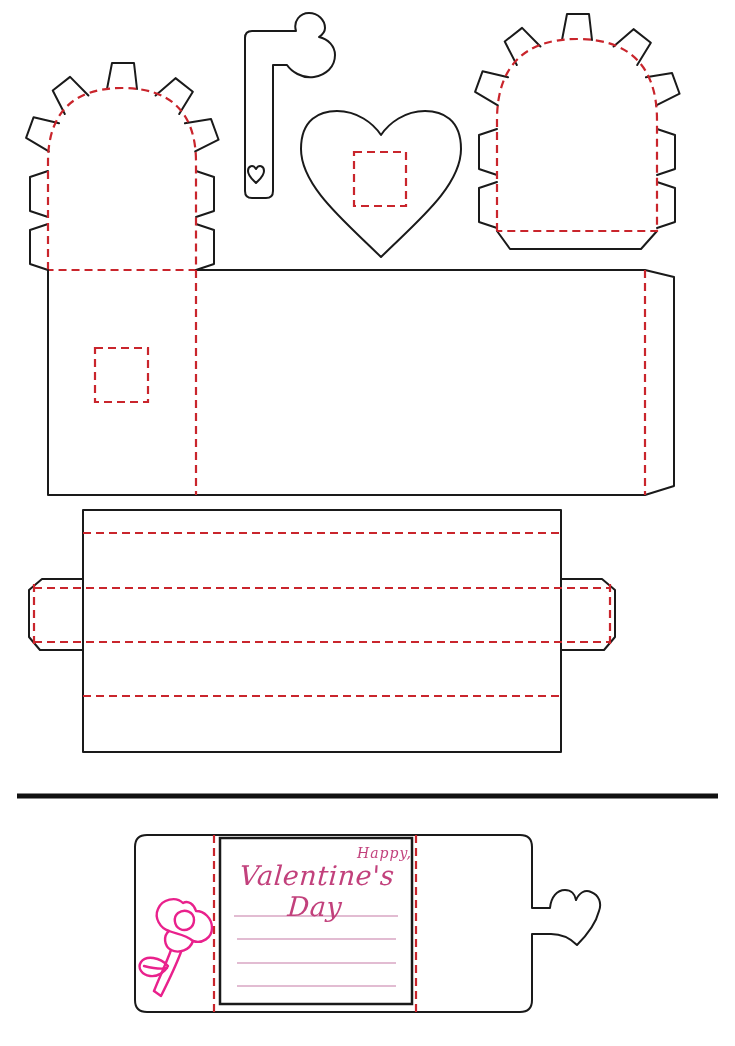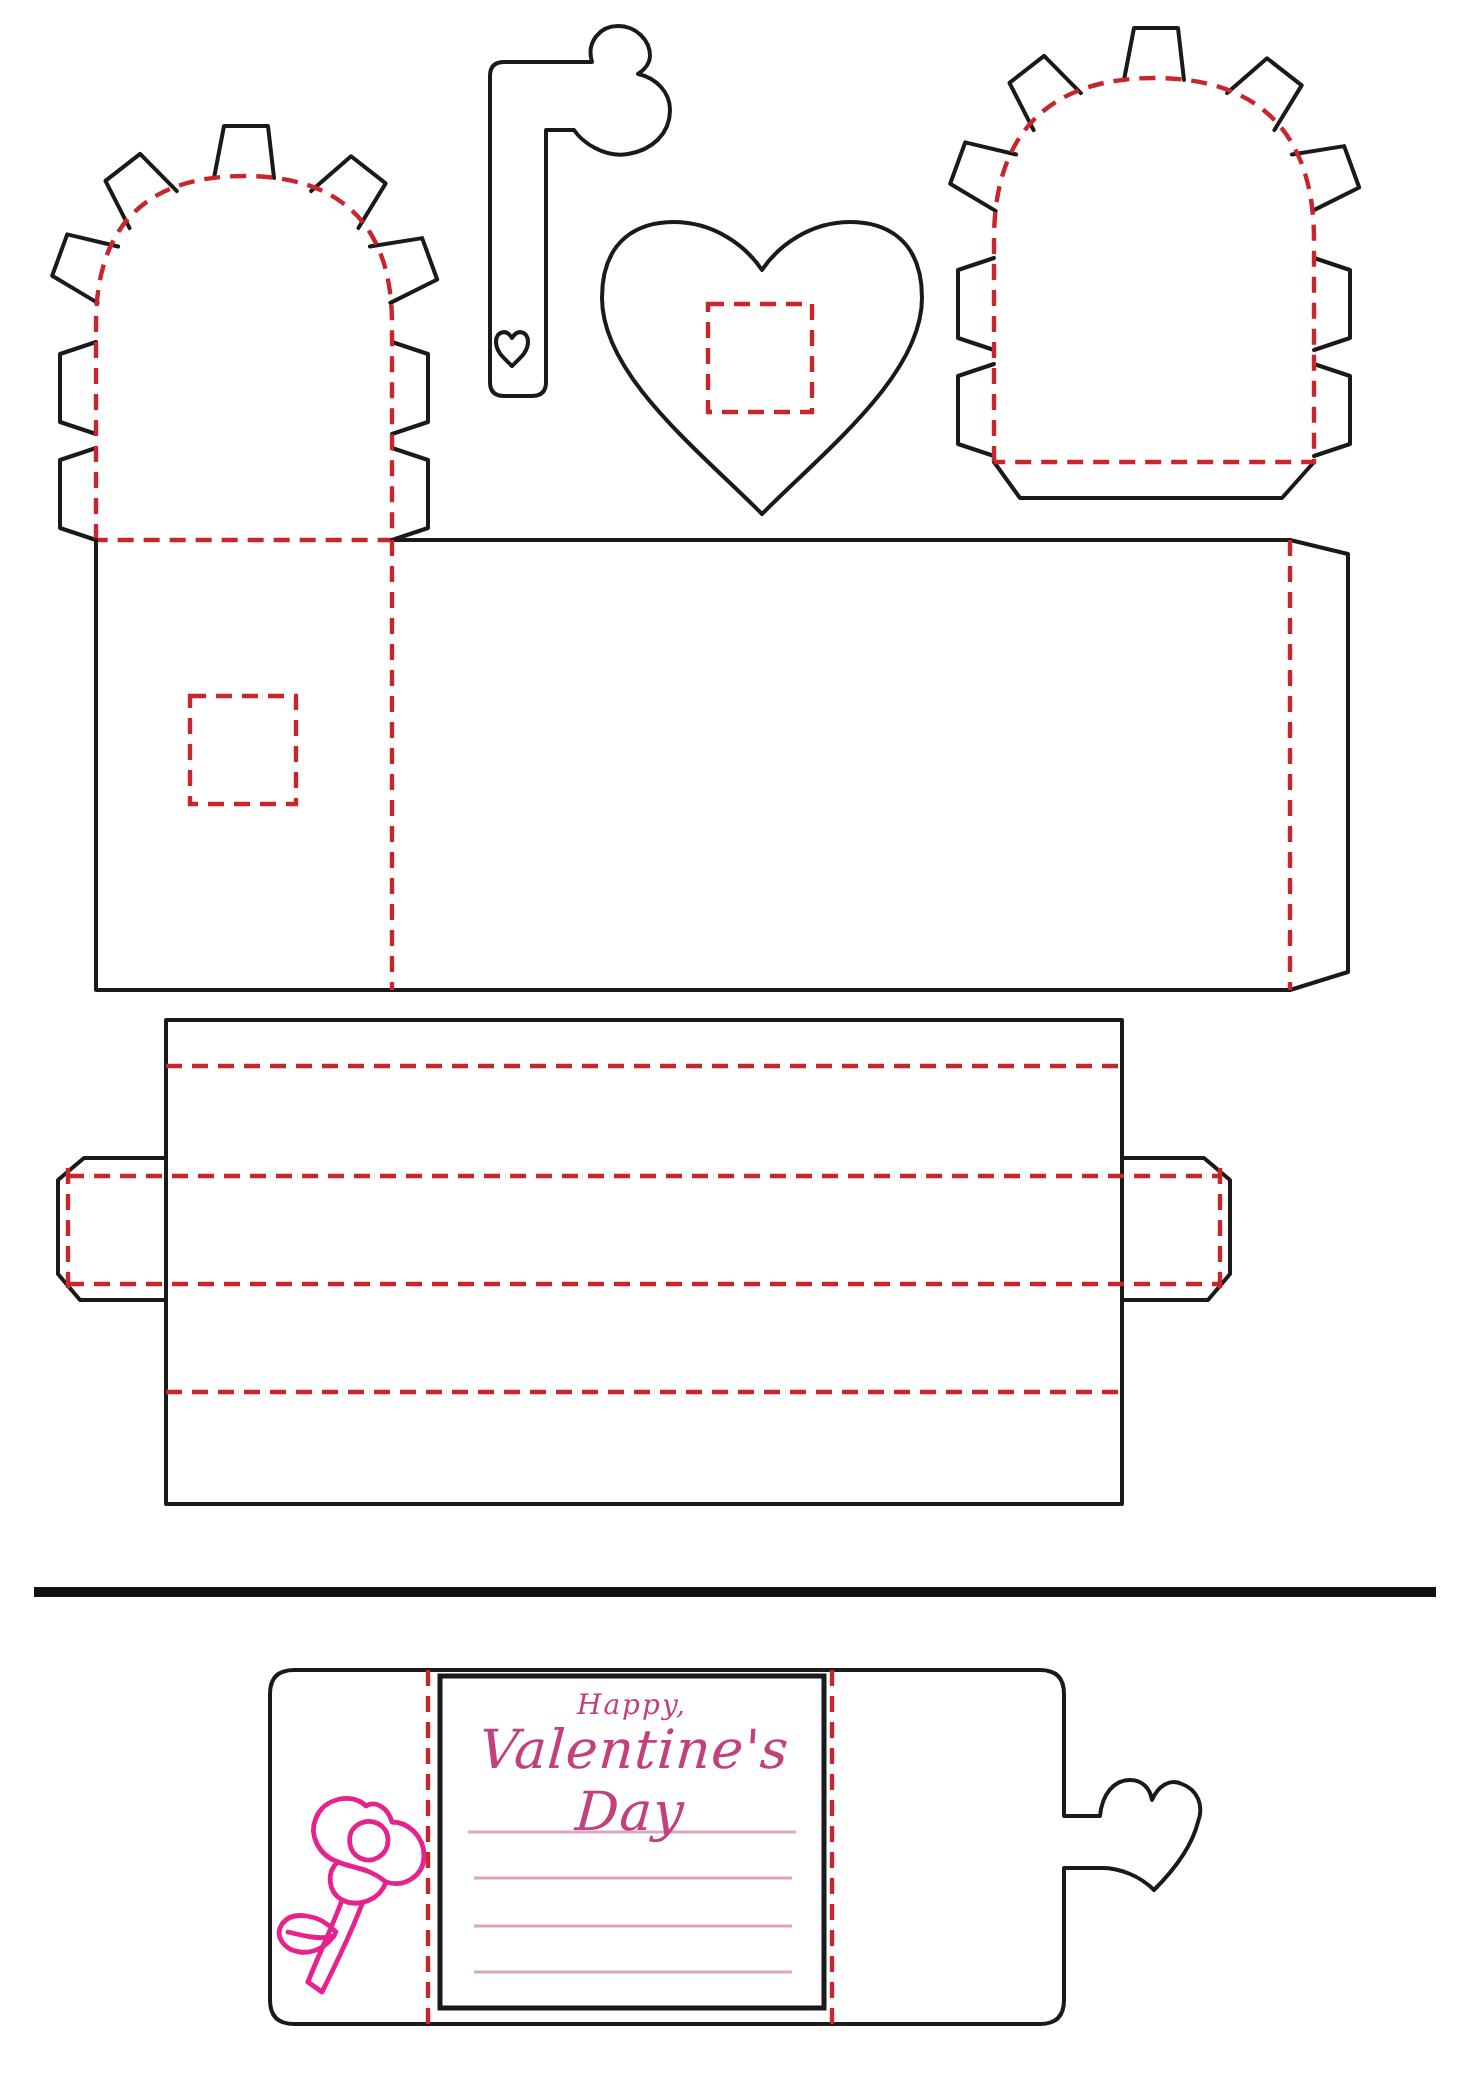--- a/index.html
+++ b/index.html
@@ -14,21 +14,21 @@
   .sheet{position:relative;width:735px;height:1046px;background:var(--background);
          font-family:"DejaVu Serif", serif;overflow:hidden;}
   .sheet svg{position:absolute;top:0;left:0;}
   .cut{fill:none;stroke:var(--cut-line);stroke-width:2;stroke-linejoin:round;stroke-linecap:round;}
   .cutfill{fill:#fff;stroke:var(--cut-line);stroke-width:2;stroke-linejoin:round;}
   .fold{fill:none;stroke:var(--fold-line);stroke-width:2.2;stroke-dasharray:8 5;stroke-linecap:butt;}
   .divider{stroke:#111;stroke-width:5;}
   .panelframe{fill:#fff;stroke:var(--cut-line);stroke-width:2.5;}
   .wline{stroke:var(--writing-line-pink);stroke-width:1.4;}
   .rose{fill:none;stroke:var(--rose-pink);stroke-width:2.4;stroke-linecap:round;stroke-linejoin:round;}
-  .greeting-top{position:absolute;left:220px;top:845px;width:192px;text-align:center;
+  .greeting-top{position:absolute;left:220px;top:845px;width:192px;text-align:right;
                 font-style:italic;font-size:14px;letter-spacing:1px;color:var(--text-pink);}
   .greeting-main{position:absolute;left:218px;top:860px;width:196px;text-align:center;
                  font-style:italic;font-size:27px;letter-spacing:0.5px;color:var(--text-pink);
                  transform:skewX(-4deg);}
 </style>
 </head>
 <body>
 
 <div class="sheet">
   <svg width="735" height="1046" viewBox="0 0 735 1046">

